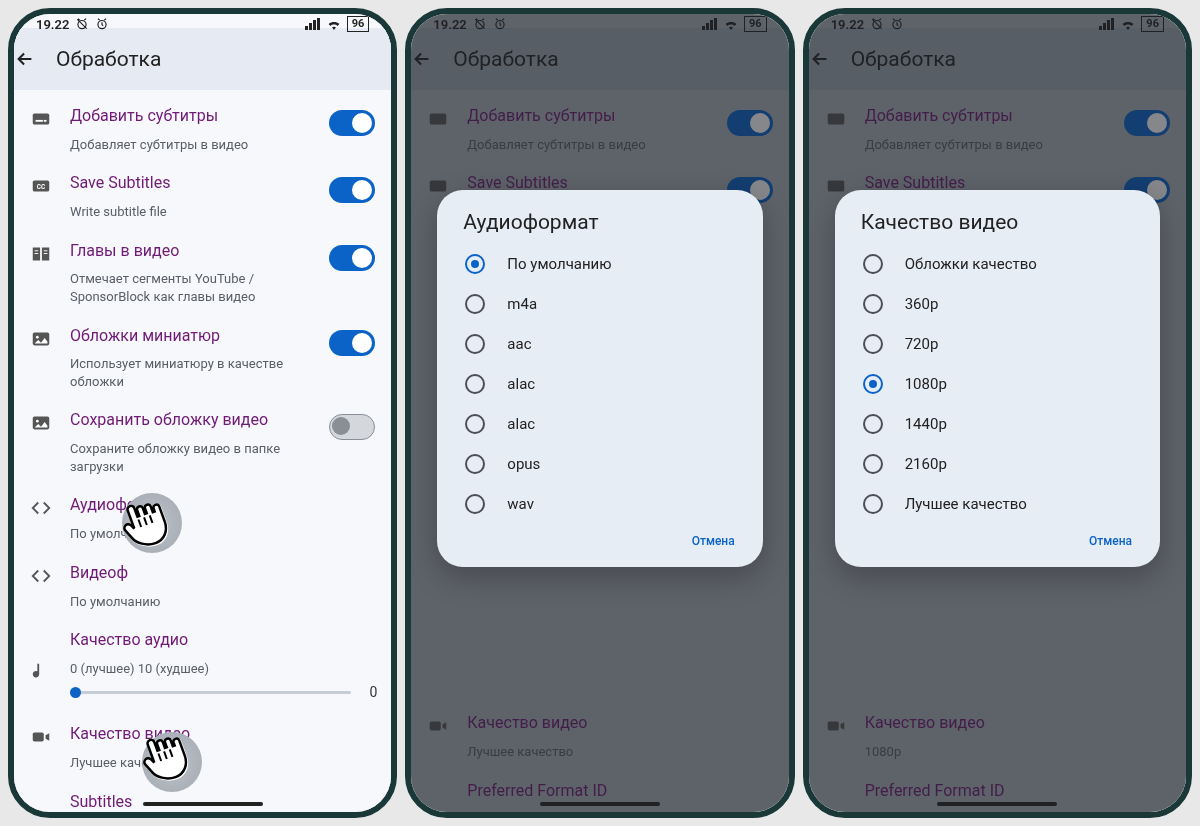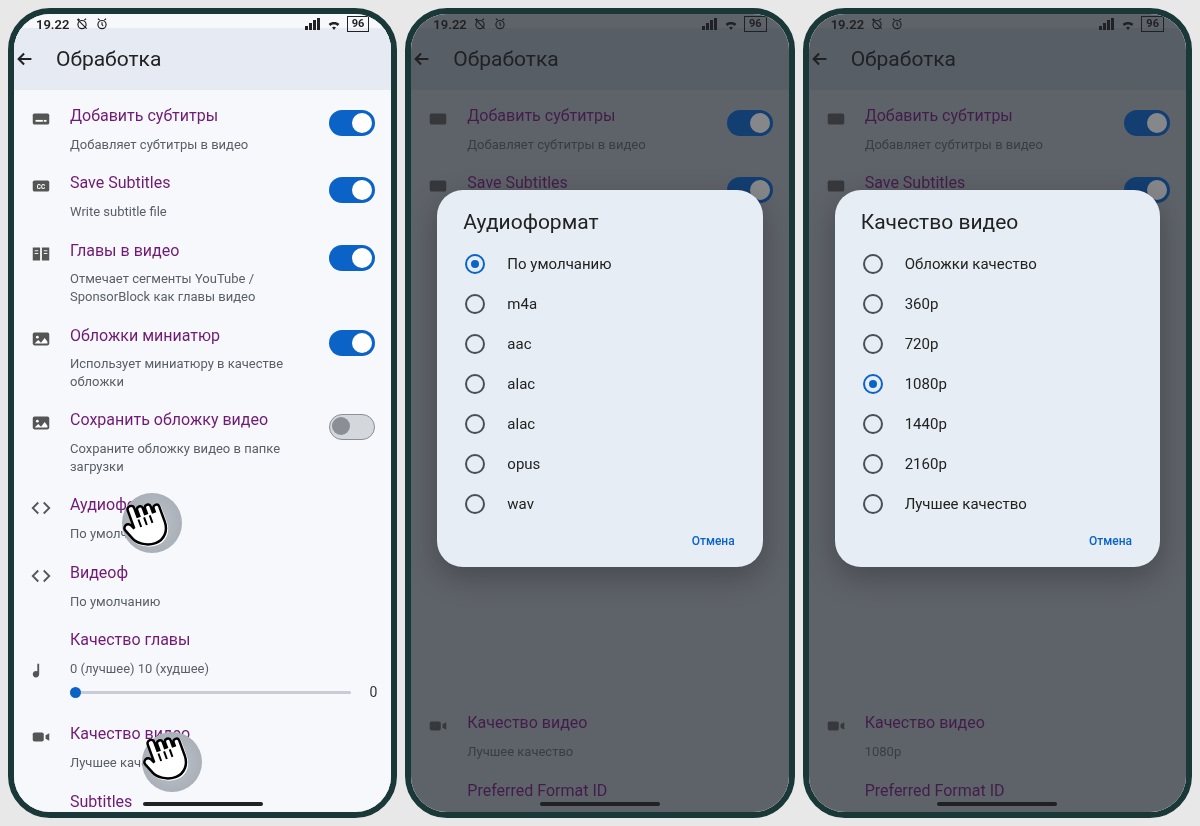--- a/index.html
+++ b/index.html
@@ -286,21 +286,21 @@
           </div>
         </div>
 
         <div class="setting-row" style="padding-bottom:2px">
           <span class="setting-icon ico" style="margin-top:30px">
               <svg viewBox="0 0 24 24" fill="#555">
                 <path d="M10 4v11.5a3.5 3.5 0 11-2-3.16V4h2z"></path>
               </svg>
             </span>
           <div class="setting-text" style="position:relative">
-            <div class="setting-title">Качество главы</div>
+            <div class="setting-title">Качество аудио</div>
             <div class="setting-sub">0 (лучшее) 10 (худшее)</div>
             <div class="slider-track" style="margin-top:14px; margin-right:24px">
               <div class="slider-dot"></div>
             </div>
             <span class="slider-val" style="right:-2px; bottom:-6px">0</span>
           </div>
         </div>
 
         <div style="height:18px"></div>
 

